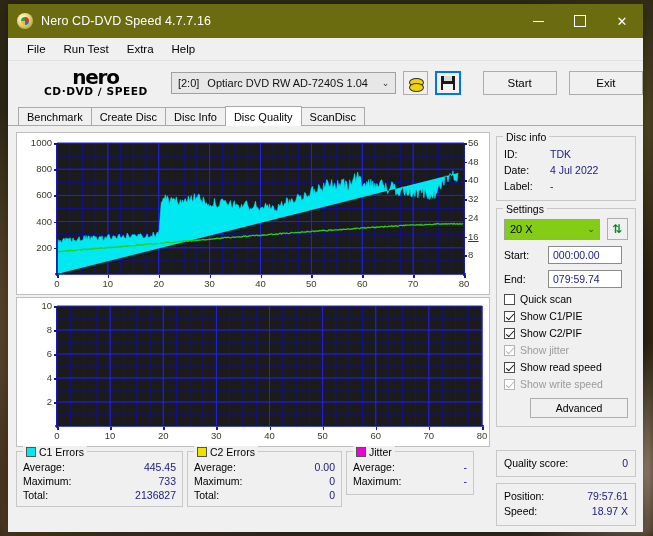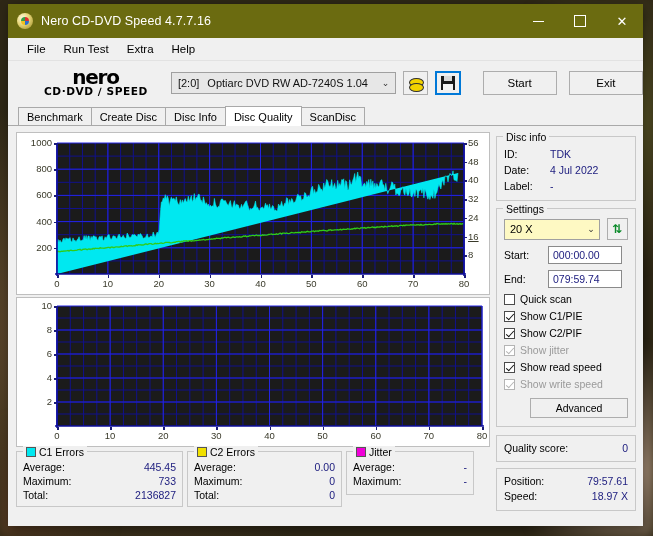--- a/index.html
+++ b/index.html
@@ -137,21 +137,21 @@
   }
   .panel > .legend{
     position:absolute;top:-6px;left:6px;background:#f0f0f0;padding:0 3px;font-size:10.5px;color:#000;
   }
   .prow{display:flex;font-size:10.5px;line-height:16px;color:#000;}
   .prow .k{width:46px;}
   .prow .v{color:#202080;}
   #discinfo{margin-top:4px;}
   #settings{margin-top:7px;padding-bottom:8px;}
   .sel{
-    width:104px;height:21px;background:#fef9c3;border:1px solid #a0a0a0;box-sizing:border-box;
+    width:104px;height:21px;background:#84cc16;border:1px solid #a0a0a0;box-sizing:border-box;
     display:flex;align-items:center;padding-left:5px;font-size:11px;color:#000;
   }
   .sel .arrow{margin-left:auto;margin-right:4px;font-size:9px;color:#333;}
   .refresh{
     width:23px;height:22px;margin-left:7px;border:1px solid #adadad;background:#f0f0f0;
     display:flex;align-items:center;justify-content:center;box-sizing:border-box;
   }
   .ic-refresh{font-size:12px;color:#0b8a2a;line-height:1;font-weight:bold;}
   .fieldrow{display:flex;align-items:center;margin-top:6px;}
   .fieldrow .k{width:44px;font-size:10.5px;color:#000;}
@@ -168,21 +168,21 @@
   .cb.dim{border-color:#b4b4b4;}
   .cb.on:after{
     content:"";position:absolute;left:3px;top:0px;width:3px;height:7px;
     border:solid #111;border-width:0 1.6px 1.6px 0;transform:rotate(42deg);
   }
   .cb.on.dim:after{border-color:#b4b4b4;}
   .adv{
     width:98px;height:20px;margin:8px 0 0 auto;border:1px solid #adadad;background:#f0f0f0;
     display:flex;align-items:center;justify-content:center;font-size:10.5px;color:#000;box-sizing:border-box;
   }
-  #qualitybox{margin-top:8px;padding:5px 7px;}
+  #qualitybox{margin-top:23px;padding:5px 7px;}
   #progbox{margin-top:6px;padding:5px 7px 6px 7px;}
   .qrow{display:flex;justify-content:space-between;font-size:10.5px;line-height:15px;color:#000;}
   .qrow .v{color:#202080;}
 </style>
 </head>
 <body>
 
 <div class="desk-blur"></div>
 
 <div class="window">

